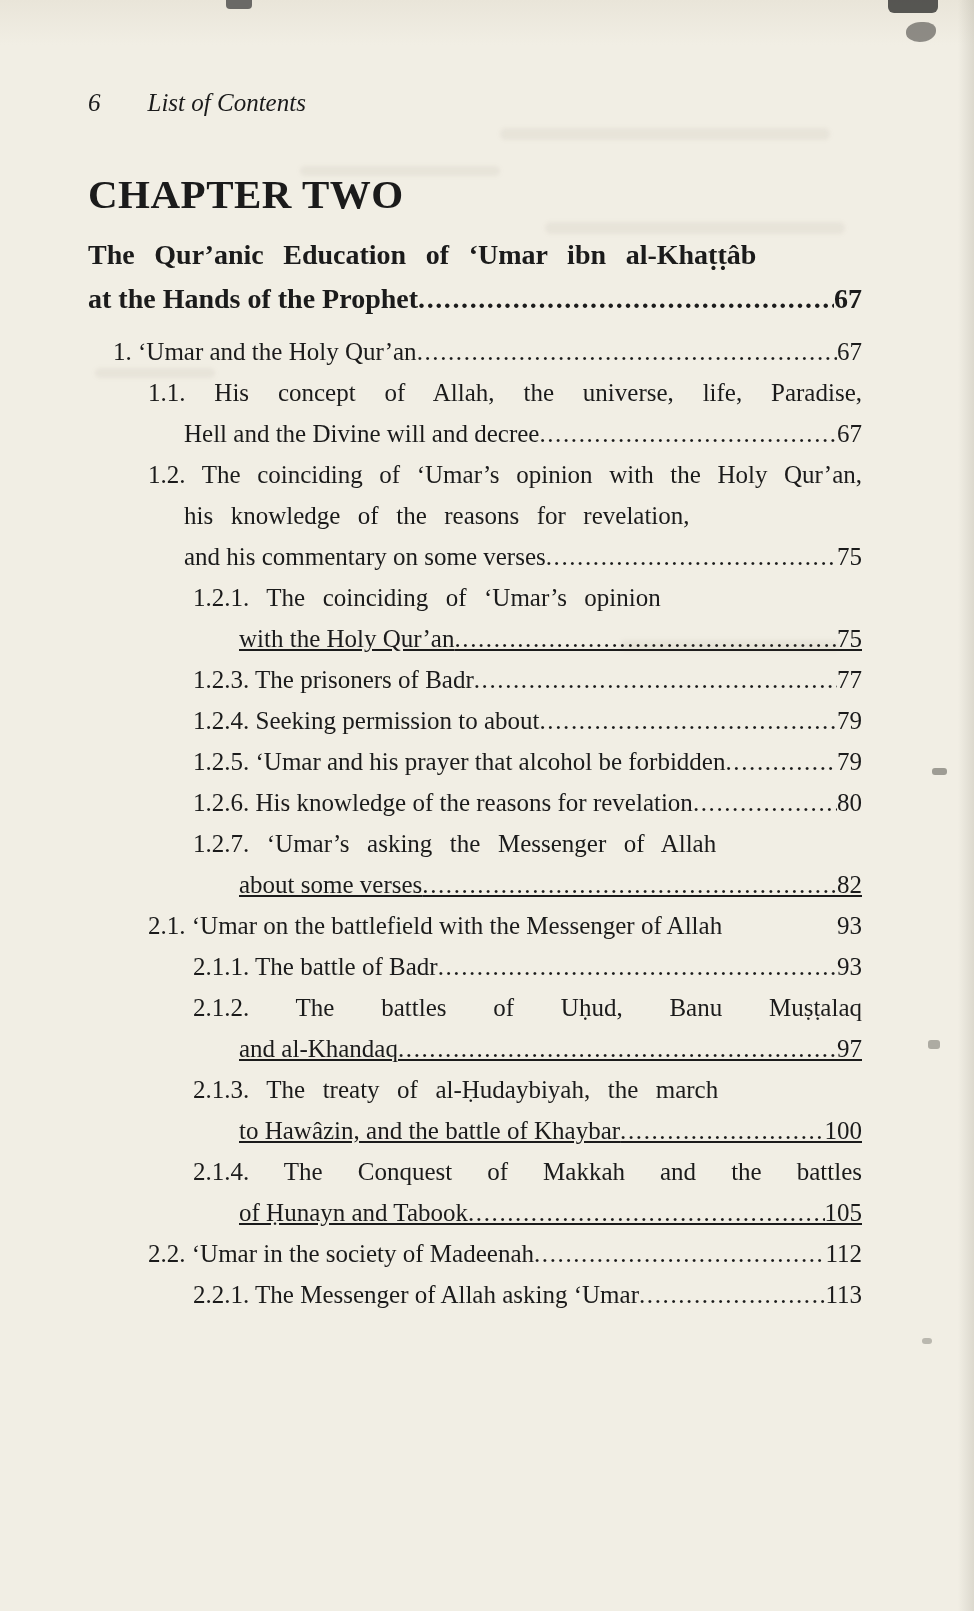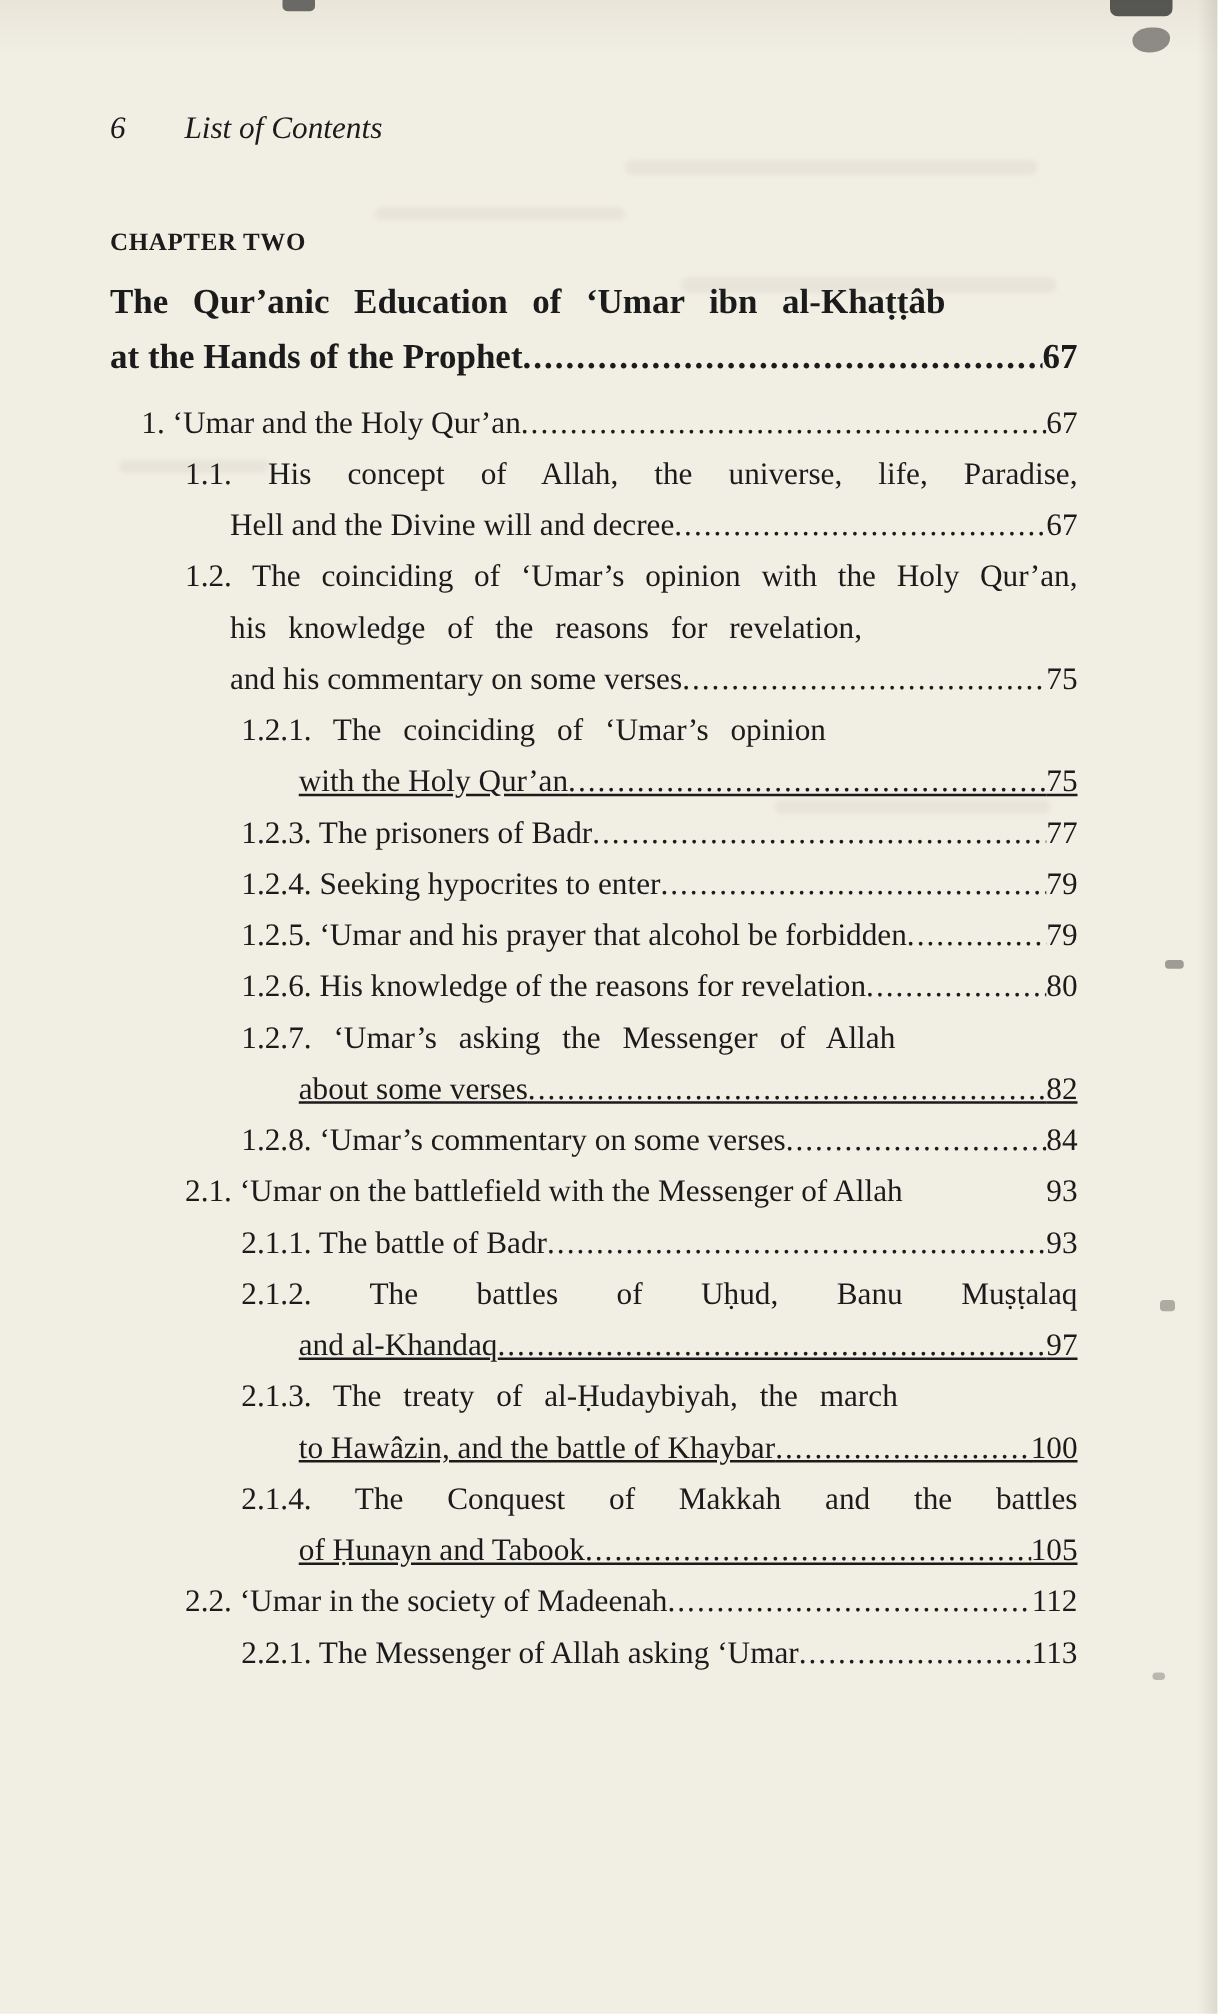--- a/index.html
+++ b/index.html
@@ -24,25 +24,25 @@
     display: flex;
     align-items: baseline;
     font-style: italic;
     font-size: 25px;
     line-height: 30px;
     margin-bottom: 58px;
   }
   .page-header .pagenum { margin-right: 47px; }
   
   .chapter-heading {
-    font-size: 20px;
+    font-size: 41px;
     line-height: 36px;
     font-weight: bold;
     letter-spacing: 0.5px;
-    margin-bottom: 8px;
+    margin-bottom: 21px;
   }
   .chapter-title {
     font-size: 28px;
     line-height: 44px;
     font-weight: bold;
     margin-bottom: 10px;
   }
   
   .toc { font-size: 25px; line-height: 41px; }
   .toc-entry.level-0 { padding-left: 0; }
@@ -156,21 +156,21 @@
       </div>
       <div class="toc-entry level-3">
         <div class="toc-line last">
           <span class="toc-text">1.2.3. The prisoners of Badr</span>
           <span class="leader dotted"></span>
           <span class="toc-page">77</span>
         </div>
       </div>
       <div class="toc-entry level-3">
         <div class="toc-line last">
-          <span class="toc-text">1.2.4. Seeking hypocrites to enter</span>
+          <span class="toc-text">1.2.4. Seeking permission to about</span>
           <span class="leader dotted"></span>
           <span class="toc-page">79</span>
         </div>
       </div>
       <div class="toc-entry level-3">
         <div class="toc-line last">
           <span class="toc-text">1.2.5. ‘Umar and his prayer that alcohol be forbidden</span>
           <span class="leader dotted"></span>
           <span class="toc-page">79</span>
         </div>
@@ -181,27 +181,20 @@
           <span class="leader dotted"></span>
           <span class="toc-page">80</span>
         </div>
       </div>
       <div class="toc-entry level-3">
         <div class="toc-line fit-loose"><span class="toc-text">1.2.7. ‘Umar’s asking the Messenger of Allah</span></div>
         <div class="toc-line cont last">
           <span class="toc-text">about some verses</span>
           <span class="leader dotted"></span>
           <span class="toc-page">82</span>
-        </div>
-      </div>
-      <div class="toc-entry level-3">
-        <div class="toc-line last">
-          <span class="toc-text">1.2.8. ‘Umar’s commentary on some verses</span>
-          <span class="leader dotted"></span>
-          <span class="toc-page">84</span>
         </div>
       </div>
       <div class="toc-entry level-2">
         <div class="toc-line last">
           <span class="toc-text">2.1. ‘Umar on the battlefield with the Messenger of Allah</span>
           <span class="leader"></span>
           <span class="toc-page">93</span>
         </div>
       </div>
       <div class="toc-entry level-3">

